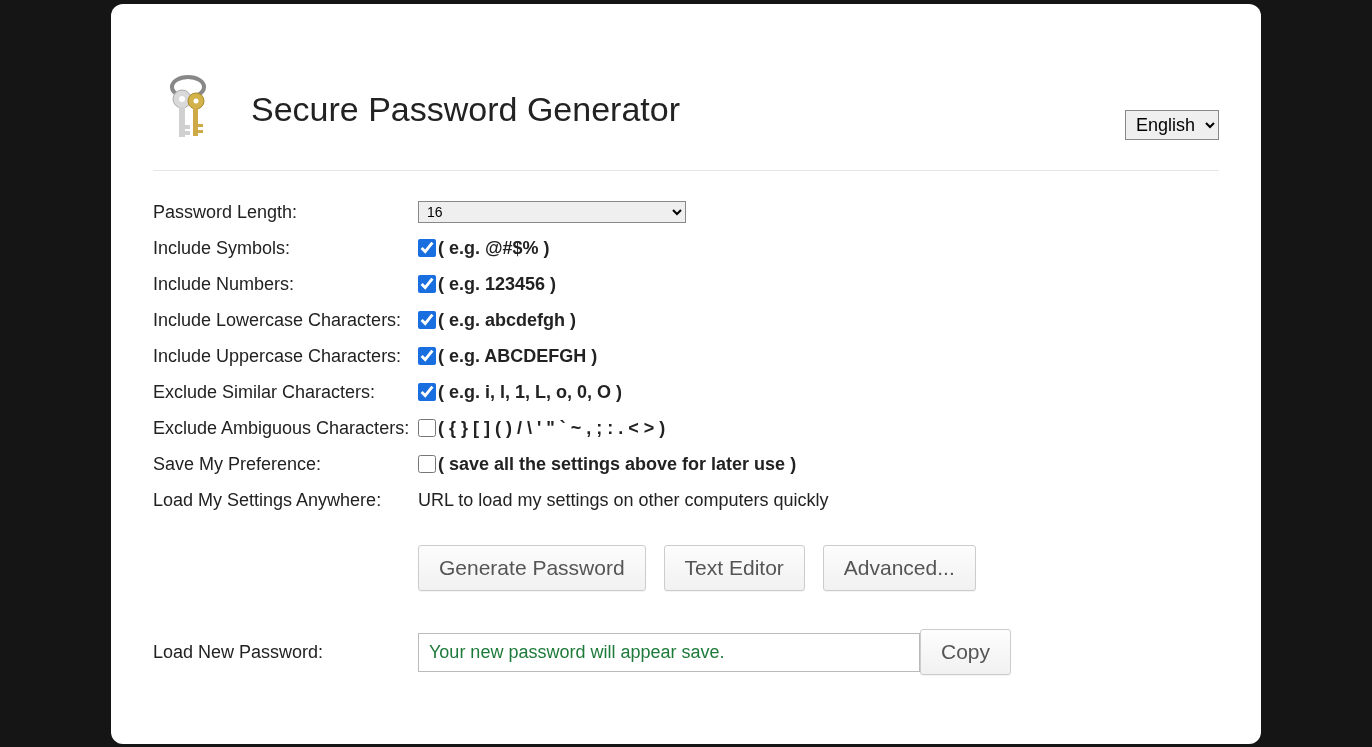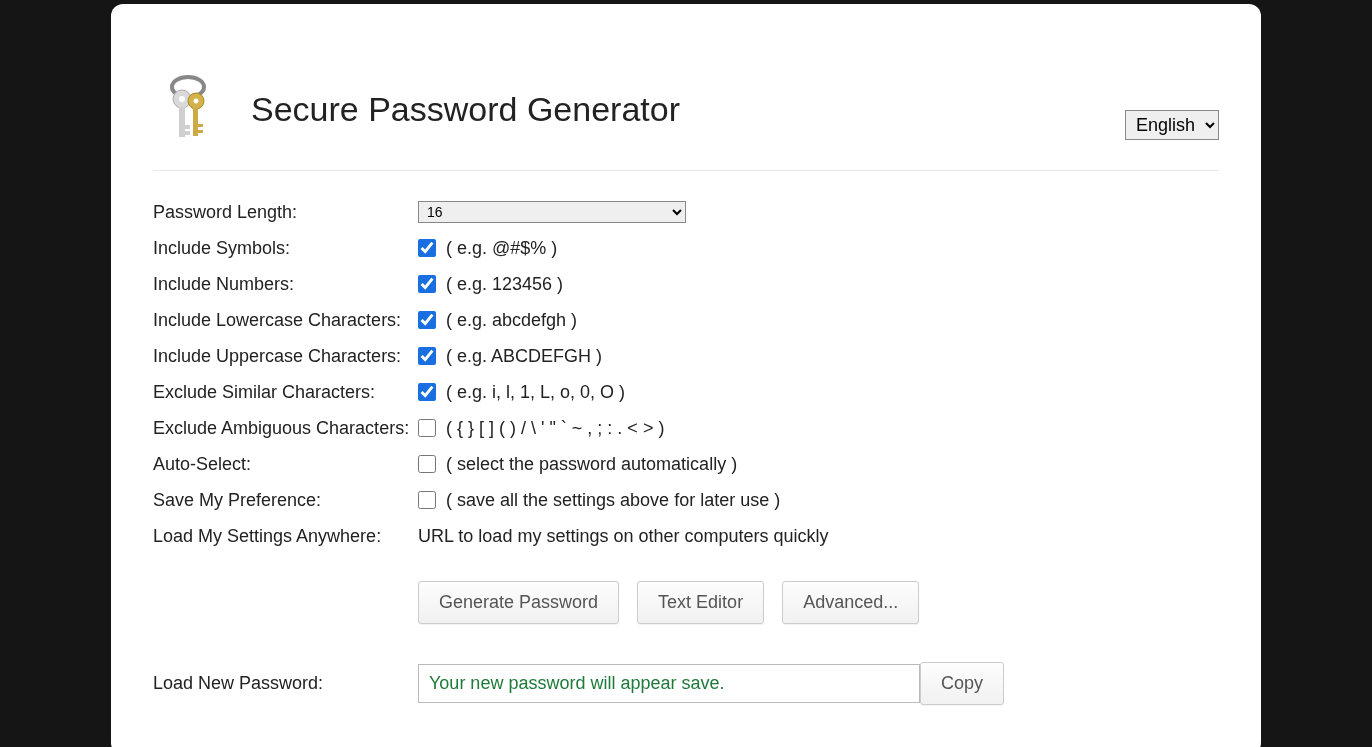--- a/index.html
+++ b/index.html
@@ -68,40 +68,41 @@
     align-items: center;
     flex-wrap: wrap;
   }
   .row .field input[type=checkbox] {
     width: 18px;
     height: 18px;
     margin: 0 2px 0 0;
     accent-color: #1a6fe0;
   }
   .hint {
-    margin-left: 8px;
+    margin-left: 0;
+    font-weight: bold;
   }
   select.len {
     width: 268px;
     font-size: 14px;
     padding: 1px 4px;
     border: 1px solid #888;
   }
   .buttons {
     display: flex;
     gap: 18px;
     margin-top: 22px;
     margin-bottom: 28px;
   }
   .btn {
     background: linear-gradient(#fdfdfd, #f1f1f1);
     border: 1px solid #ccc;
     border-radius: 3px;
     padding: 10px 20px;
-    font-size: 18px;
+    font-size: 21px;
     color: #555;
     cursor: pointer;
     box-shadow: 0 1px 1px rgba(0,0,0,0.05);
   }
   .pw-box {
     border: 1px solid #bbb;
     width: 480px;
     padding: 8px 10px;
     color: #1e7a3a;
     font-size: 18px;
@@ -194,27 +195,20 @@
 
     <div class="row">
       <div class="label">Exclude Ambiguous Characters:</div>
       <div class="field">
         <input type="checkbox" style="">
         <span class="hint">( { } [ ] ( ) / \ ' " ` ~ , ; : . &lt; &gt; )</span>
       </div>
     </div>
 
 
-    <div class="row">
-      <div class="label">Auto-Select:</div>
-      <div class="field">
-        <input type="checkbox" style="">
-        <span class="hint">( select the password automatically )</span>
-      </div>
-    </div>
 
     <div class="row">
       <div class="label">Save My Preference:</div>
       <div class="field">
         <input type="checkbox" style="">
         <span class="hint">( save all the settings above for later use )</span>
       </div>
     </div>
 
     <div class="row">

